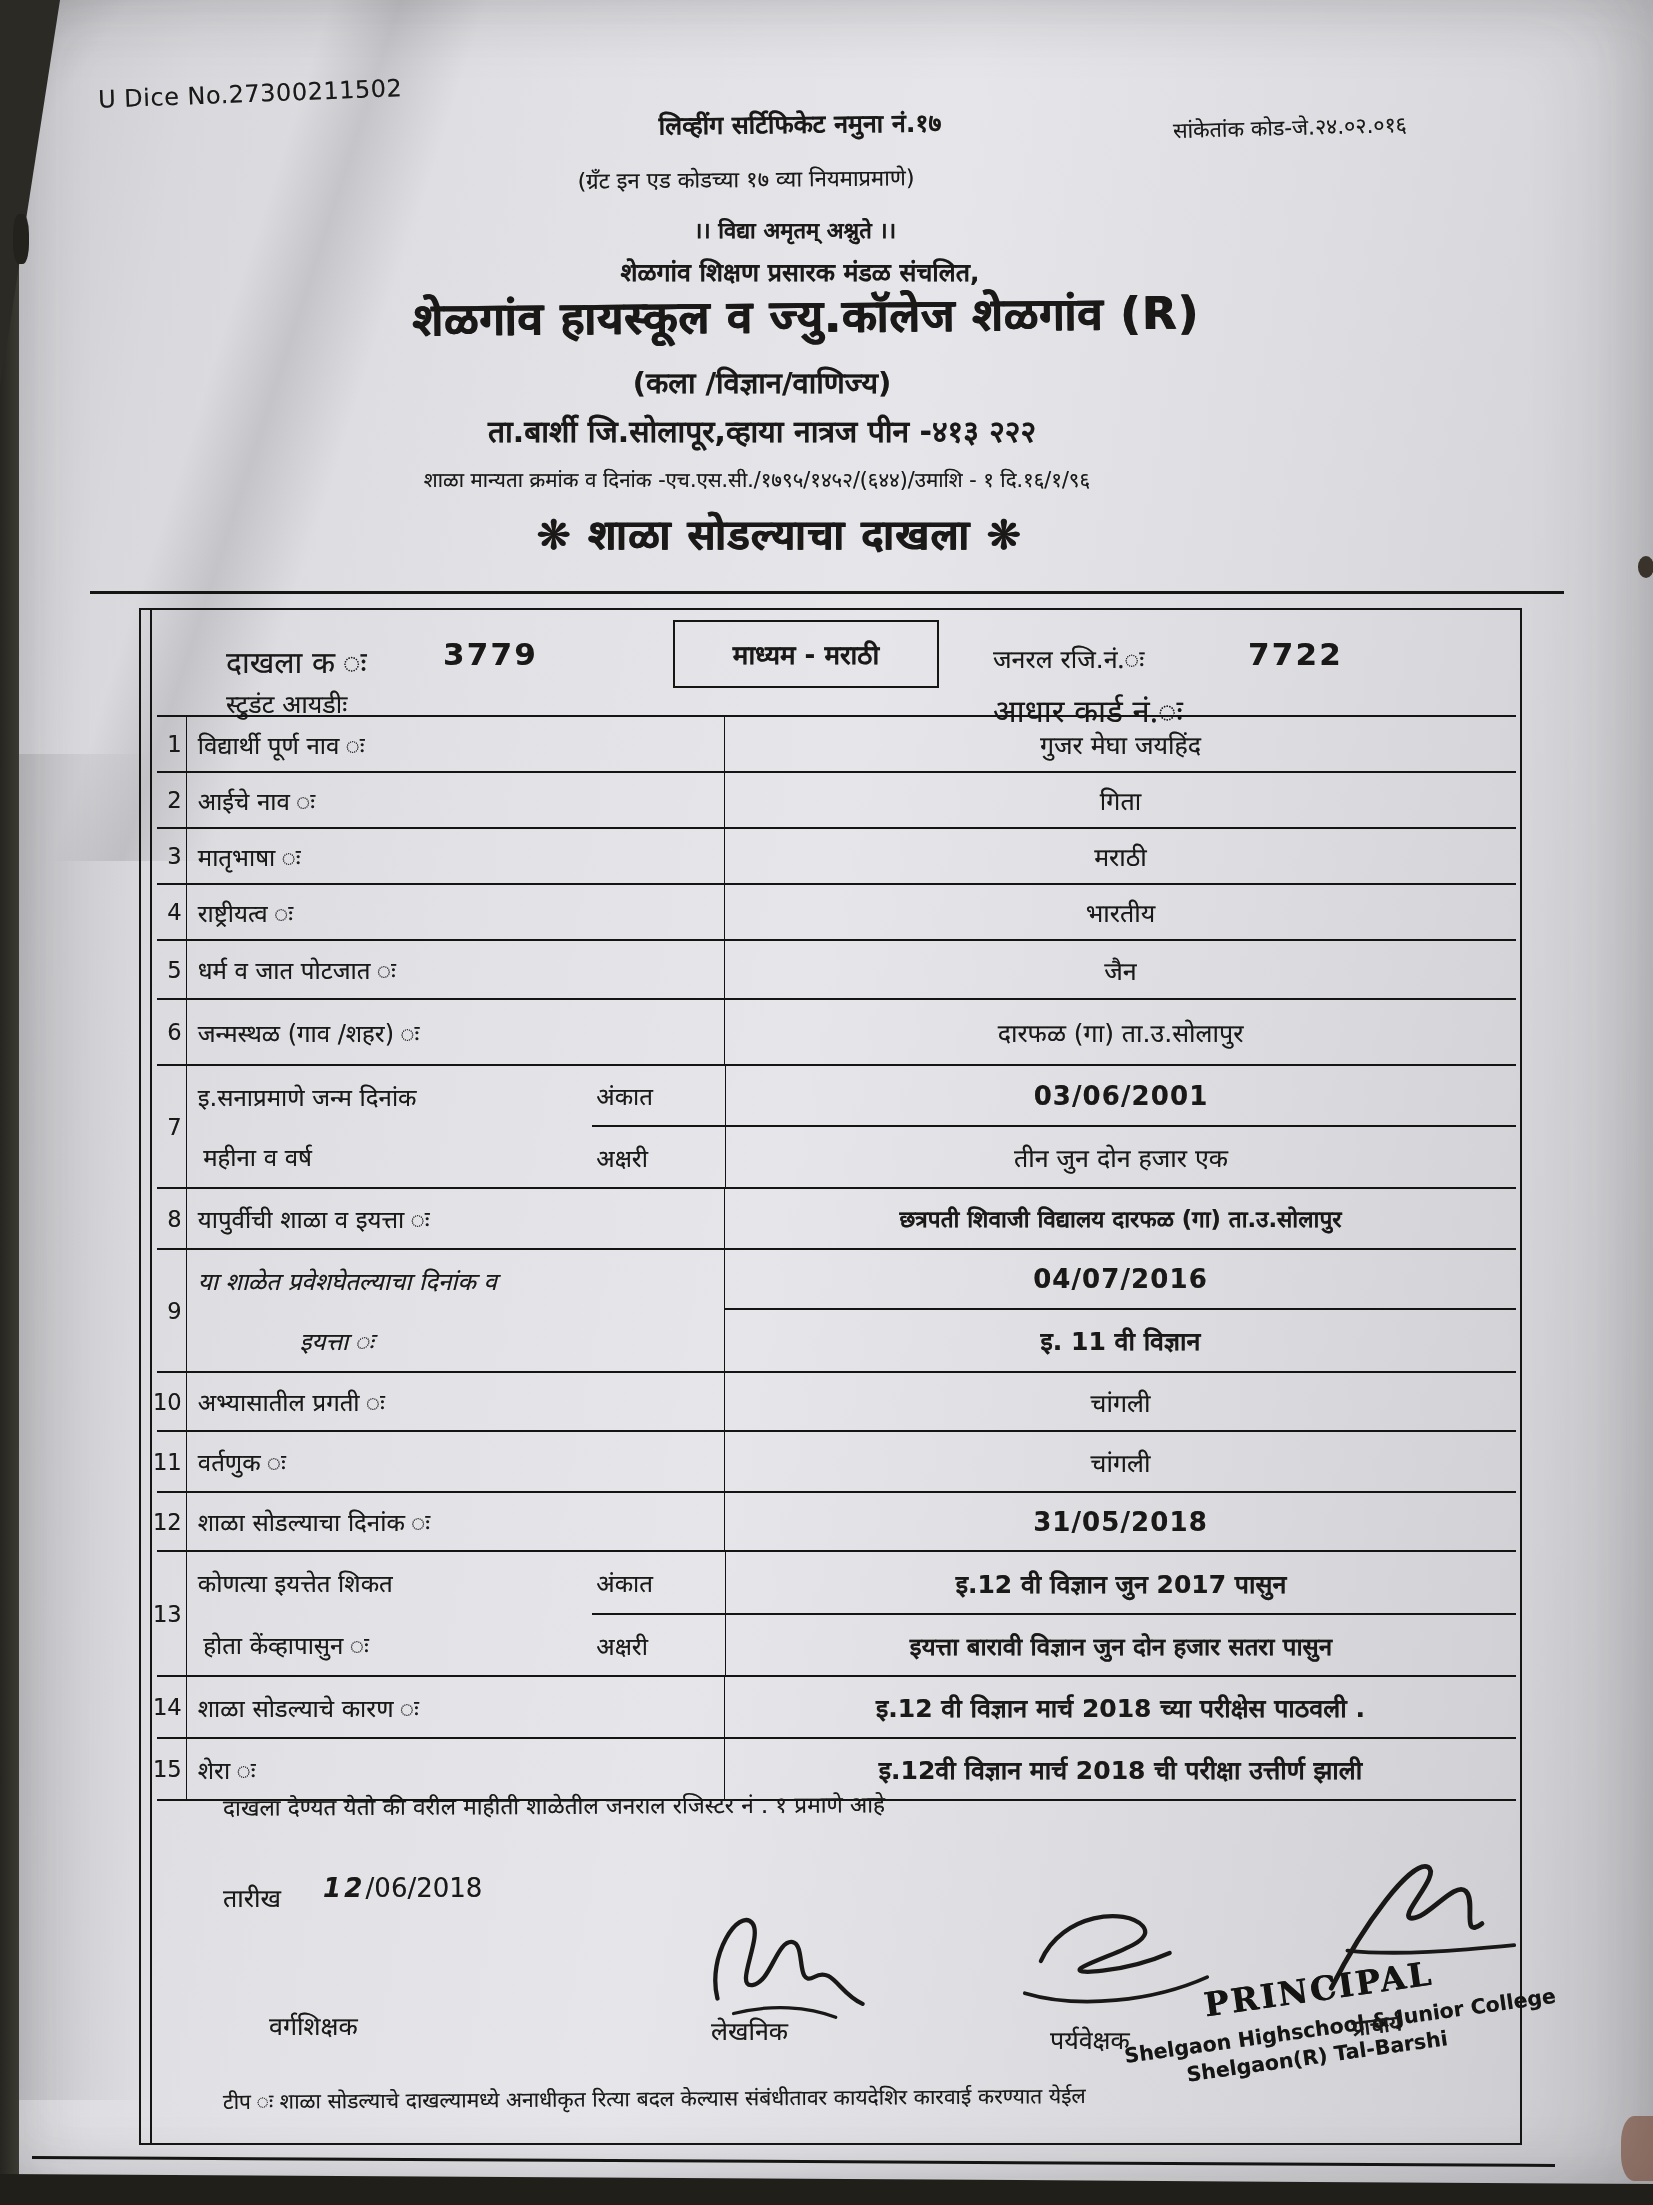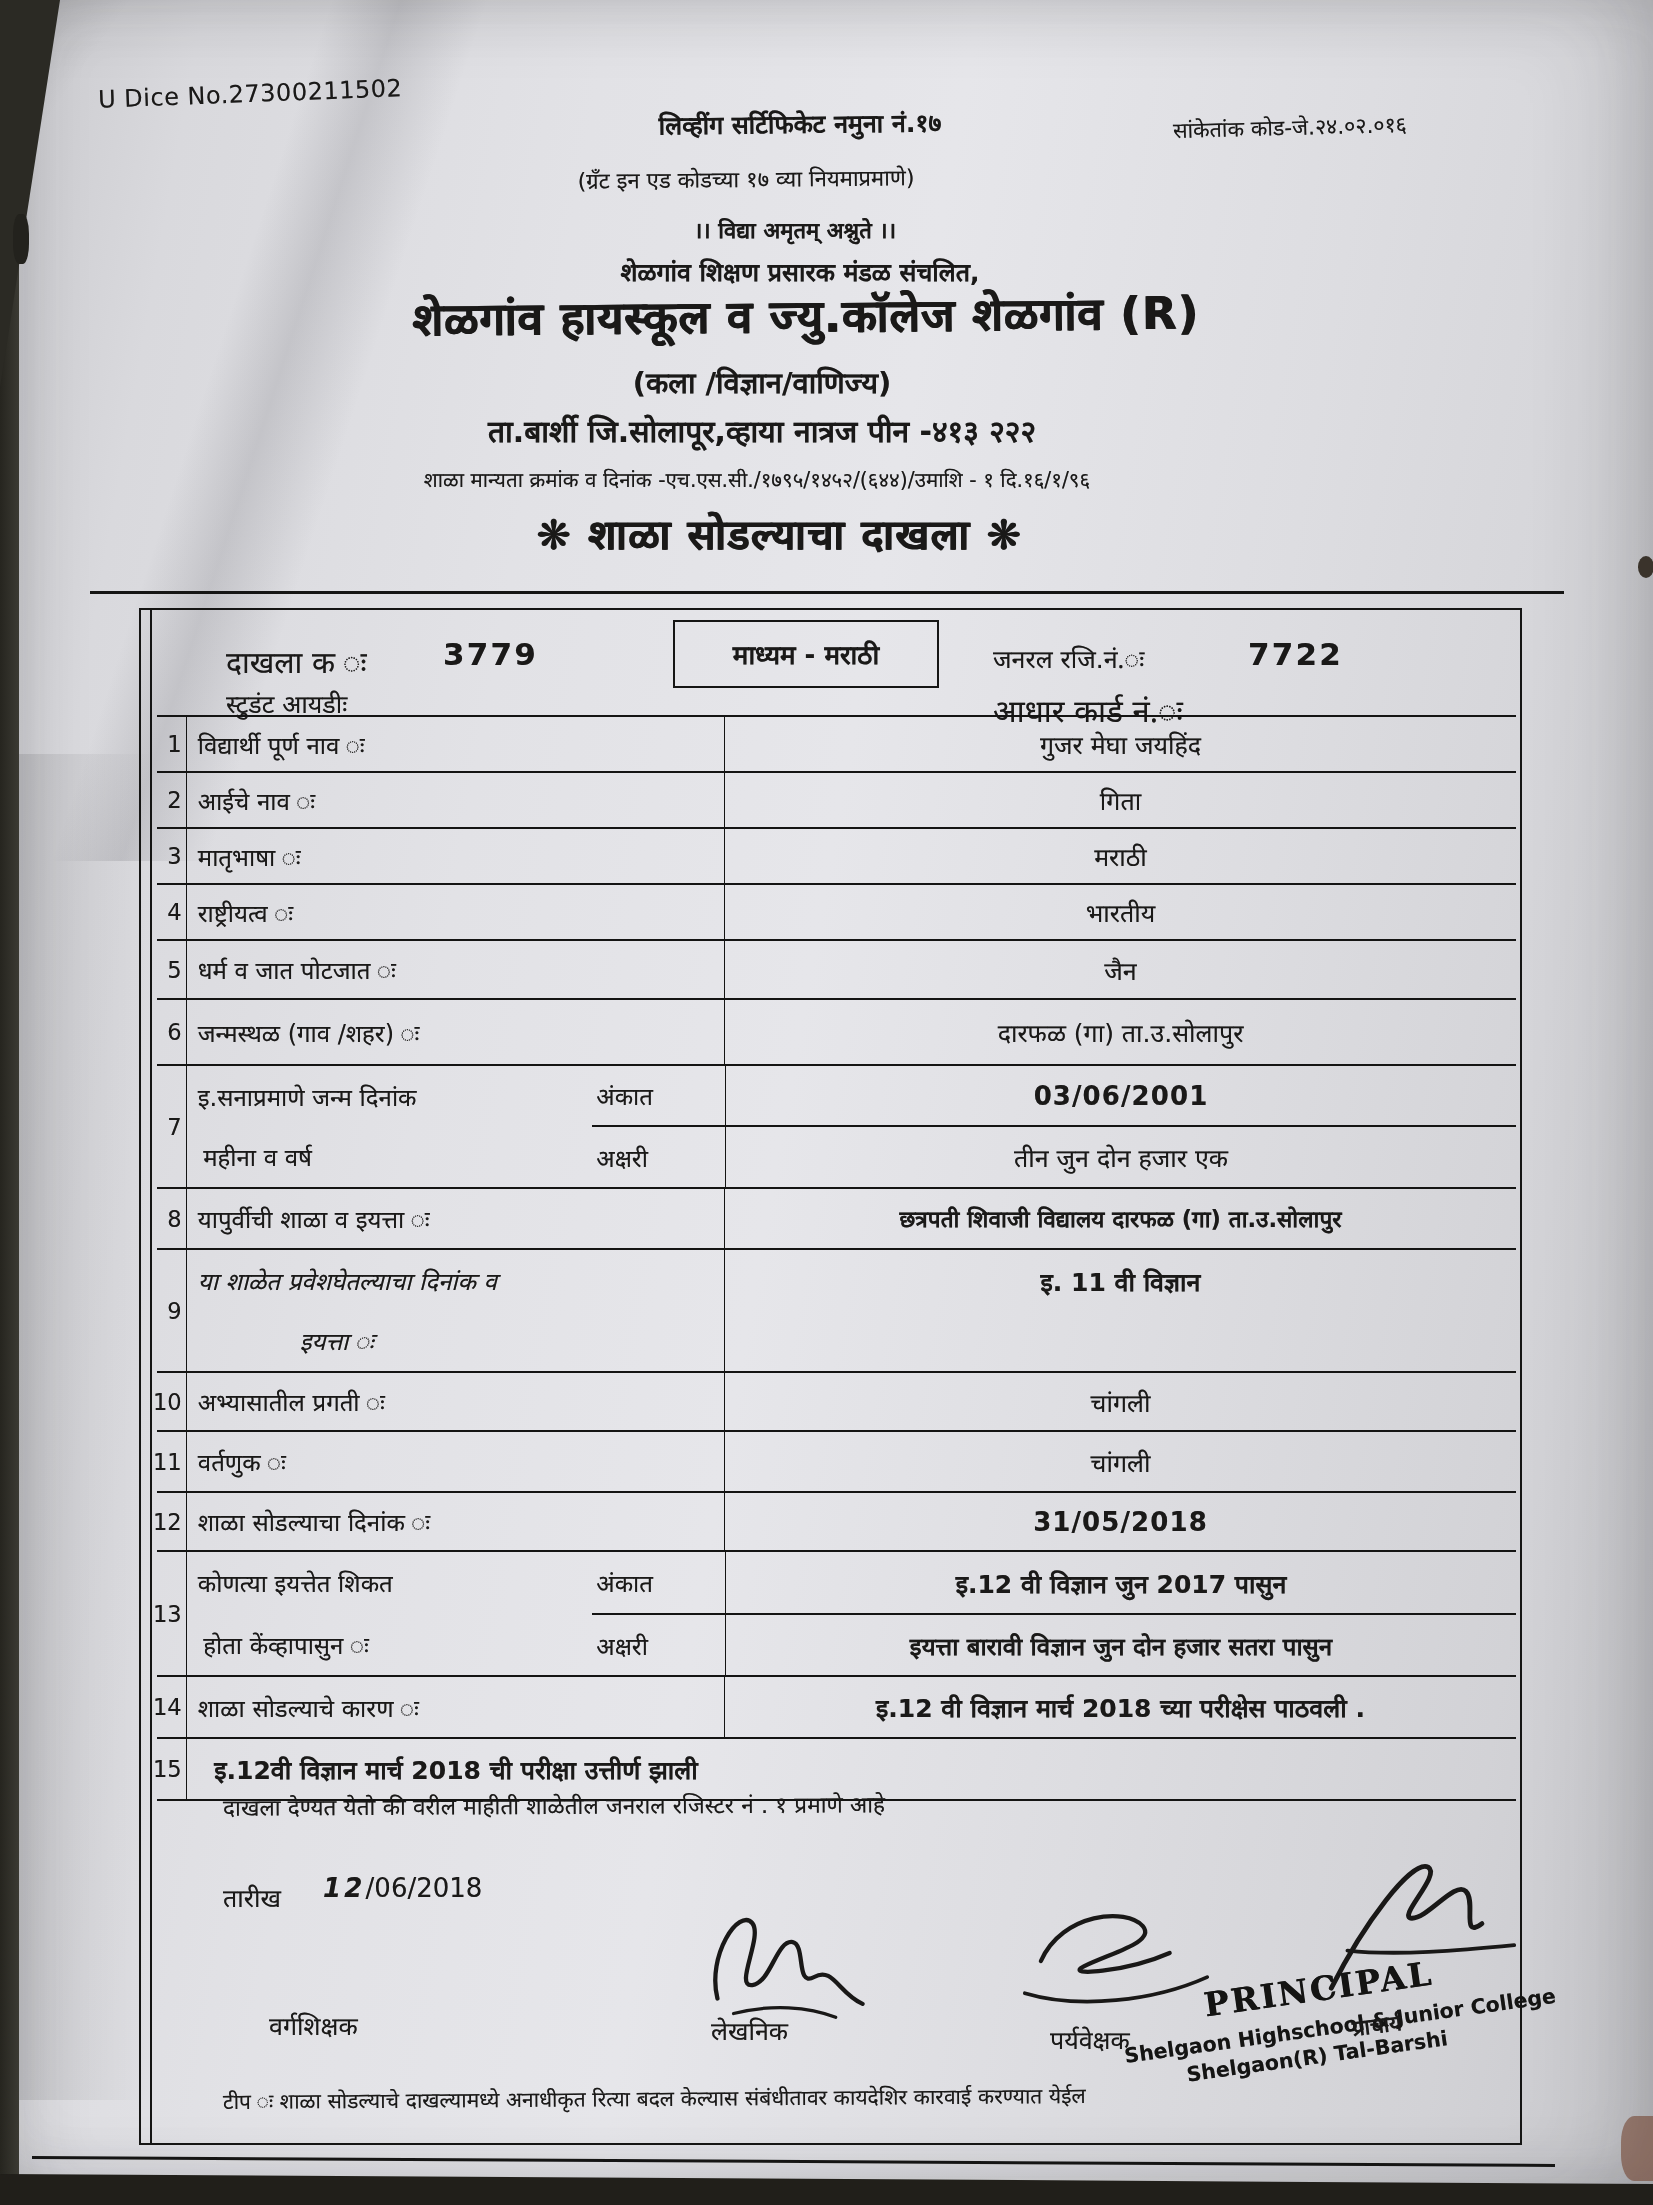--- a/index.html
+++ b/index.html
@@ -184,20 +184,21 @@
         <div class="tlabel">यापुर्वीची शाळा व इयत्ता ः</div>
         <div class="tval bold" style="font-size:22.6px">छत्रपती शिवाजी विद्यालय दारफळ (गा) ता.उ.सोलापुर</div>
       </div>
 
       <div class="trow niner" style="height:121px">
         <div class="tnum span2">9</div>
         <div class="tlabel-two span2">
           <span class="l1">या शाळेत प्रवेशघेतल्याचा दिनांक   व</span>
           <span class="l2">इयत्ता ः</span>
         </div>
+        <div class="tval first dateval">04/07/2016</div>
         <div class="tval bold">इ. 11  वी विज्ञान</div>
       </div>
 
       <div class="trow simple" style="height:57px">
         <div class="tnum">10</div>
         <div class="tlabel">अभ्यासातील प्रगती ः</div>
         <div class="tval">चांगली</div>
       </div>
 
       <div class="trow simple" style="height:59px">
@@ -225,20 +226,21 @@
       </div>
 
       <div class="trow simple" style="height:60px">
         <div class="tnum">14</div>
         <div class="tlabel">शाळा सोडल्याचे कारण ः</div>
         <div class="tval bold">इ.12 वी विज्ञान  मार्च 2018 च्या परीक्षेस पाठवली .</div>
       </div>
 
       <div class="trow simple" style="height:60px">
         <div class="tnum">15</div>
+        <div class="tlabel">शेरा ः</div>
         <div class="tval bold">इ.12वी विज्ञान मार्च 2018 ची परीक्षा उत्तीर्ण झाली</div>
       </div>
 
     </div>
 
     <div class="stmt">दाखला देण्यत येतो की वरील माहीती शाळेतील जनराल रजिस्टर नं . १  प्रमाणे आहे</div>
     <div class="date-label">तारीख</div>
     <div class="date-val">
       <span class="hand">12</span><span>/06/2018</span>
     </div>

